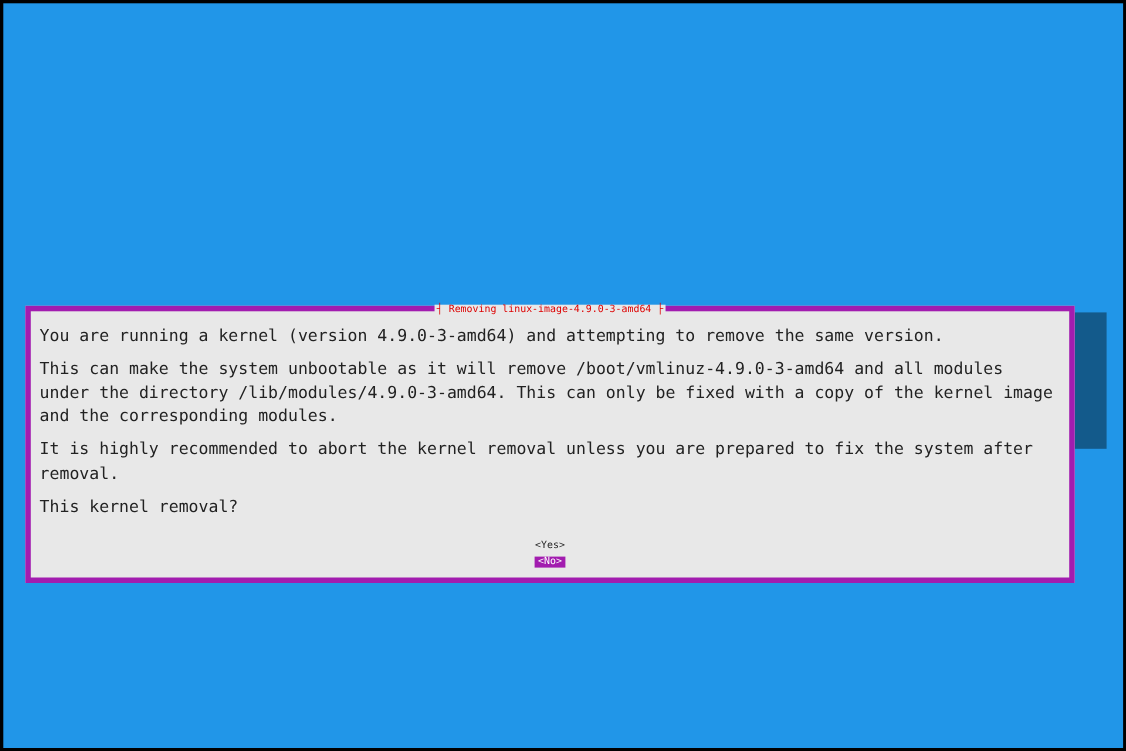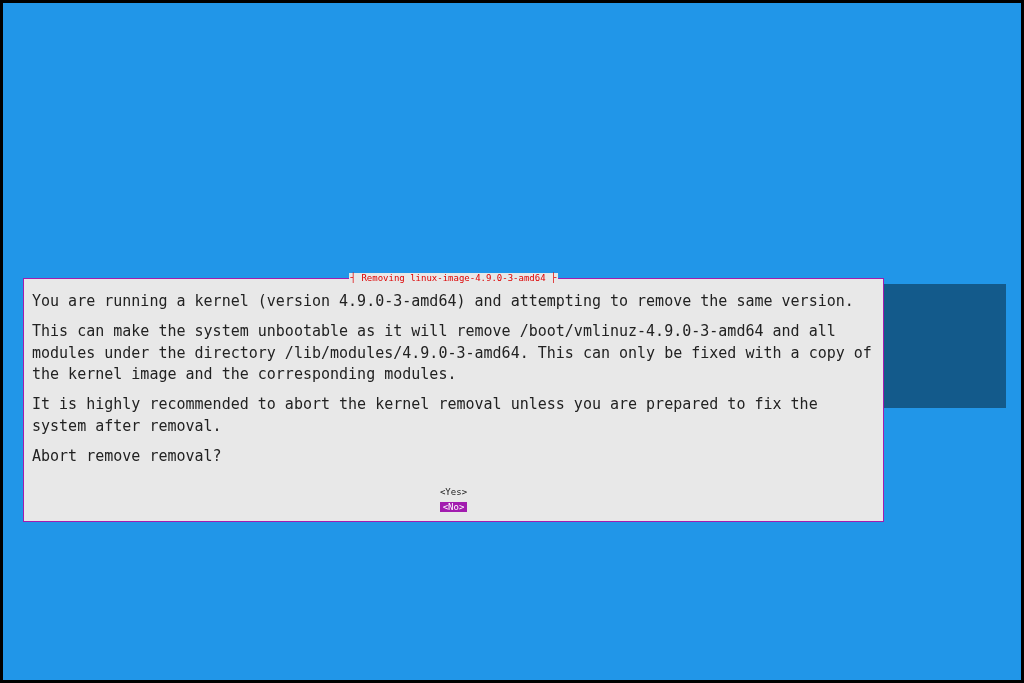--- a/index.html
+++ b/index.html
@@ -28,23 +28,23 @@
       top: 281px;
       left: 26px;
       width: 977px;
       height: 124px;
       background: rgba(0, 0, 0, 0.4);
     }
     .dialog {
       position: absolute;
       top: 275px;
       left: 20px;
-      width: 861px;
+      width: 954px;
       background: #e8e8e8;
-      border: 1px solid #a21caf;
+      border: 5px solid #a21caf;
     }
     .dialog-title-row {
       position: relative;
       height: 4px;
       text-align: center;
     }
     .dialog-title {
       position: absolute;
       top: -6px;
       left: 50%;
@@ -92,21 +92,21 @@
 <div class="desktop">
   <div class="dialog-shadow"></div>
   <div class="dialog">
     <div class="dialog-title-row">
       <span class="dialog-title">┤ Removing linux-image-4.9.0-3-amd64 ├</span>
     </div>
     <div class="dialog-body">
       <div class="paragraph">You are running a kernel (version 4.9.0-3-amd64) and attempting to remove the same version.</div>
       <div class="paragraph">This can make the system unbootable as it will remove /boot/vmlinuz-4.9.0-3-amd64 and all modules under the directory /lib/modules/4.9.0-3-amd64. This can only be fixed with a copy of the kernel image and the corresponding modules.</div>
       <div class="paragraph">It is highly recommended to abort the kernel removal unless you are prepared to fix the system after removal.</div>
-      <div class="paragraph">Abort remove removal?</div>
+      <div class="paragraph">This kernel removal?</div>
     </div>
     <div class="buttons">
       <div class="button-column">
         <span class="button">&lt;Yes&gt;</span>
       </div>
       <div class="button-column">
         <span class="button button-selected">&lt;No&gt;</span>
       </div>
     </div>
   </div>

